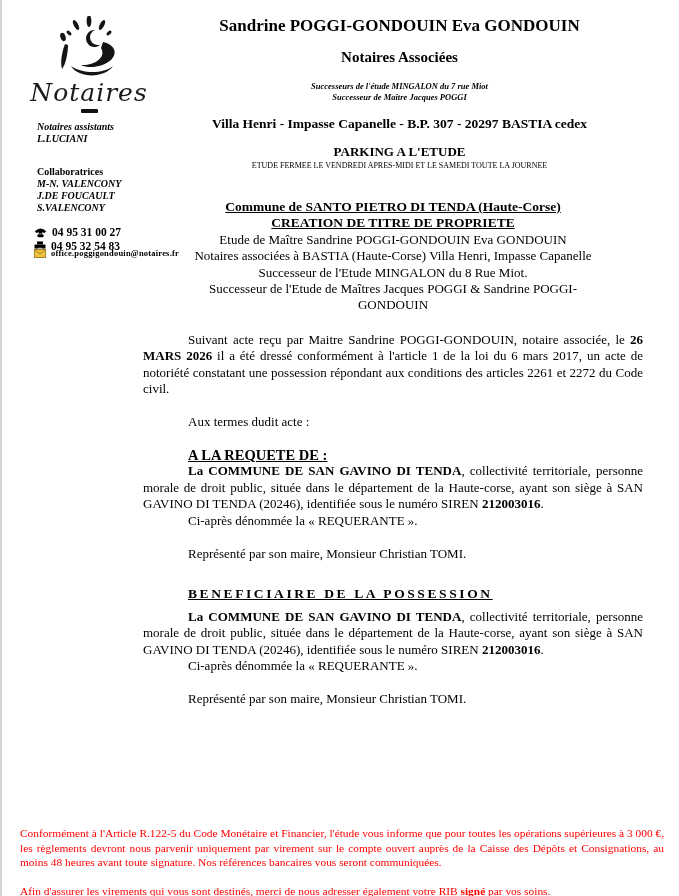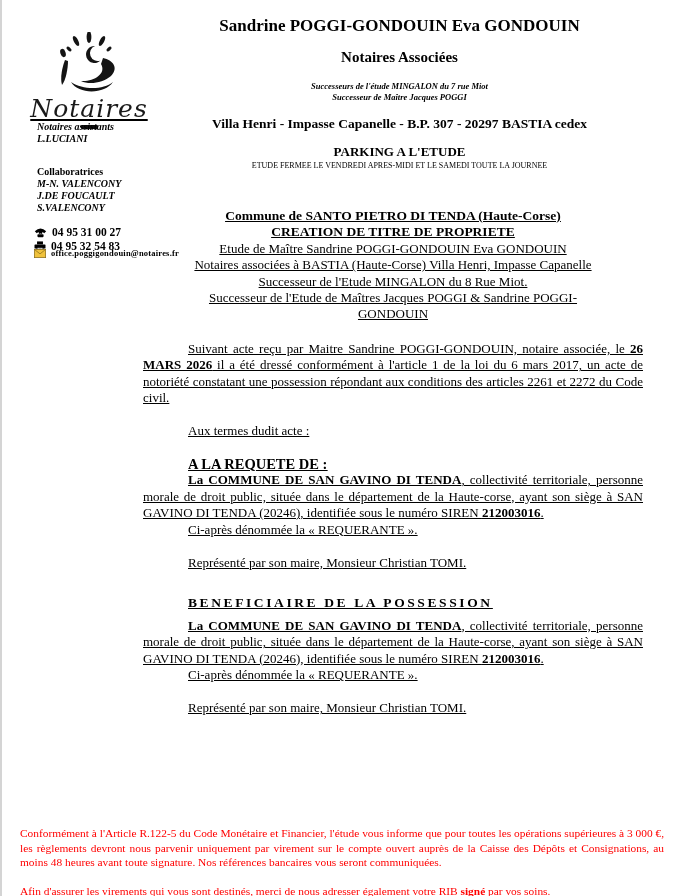--- a/index.html
+++ b/index.html
@@ -4,21 +4,21 @@
 <style>
   * { margin:0; padding:0; box-sizing:border-box; }
   html,body { background:#ffffff; }
   body { font-family:"Liberation Serif","DejaVu Serif",serif; color:#000; }
   .page {
     position:relative; width:679px; height:896px; background:#fff;
     border-left:2px solid #d4d4d4; overflow:hidden;
   }
 
   
-  .logo { position:absolute; left:26px; top:32px; width:122px; text-align:center;text-decoration:underline; }
+  .logo { position:absolute; left:26px; top:16px; width:122px; text-align:center; }
   .logo-marks { display:block; margin:0 auto; }
   .logo-word { font-family:"DejaVu Serif",serif; font-style:italic; font-weight:400;
                font-size:25px; letter-spacing:1px; color:#1a1a1a; line-height:1; margin-top:2px; }
   .logo-dash { width:17px; height:4px; background:#111; margin:4px auto 0 auto; border-radius:1px; }
 
   .sideblock { position:absolute; left:35px; font-size:10px; line-height:12px; }
   .side-label-i { font-weight:bold; font-style:italic; }
   .side-label-b { font-weight:bold; }
   .side-name { font-style:italic; font-weight:600; }
 
@@ -30,21 +30,21 @@
   
   .hdr { position:absolute; left:140px; top:16px; width:515px; text-align:center; }
   .hdr-title { font-size:17px; font-weight:bold; }
   .hdr-sub { font-size:15px; font-weight:bold; margin-top:13px; }
   .hdr-succ { margin-top:15px; font-size:8.5px; font-weight:bold; font-style:italic; line-height:11px; }
   .hdr-addr { margin-top:13px; font-size:13.5px; font-weight:bold; }
   .hdr-parking { margin-top:12px; font-size:13px; font-weight:bold; }
   .hdr-closed { margin-top:1px; font-size:8px; }
 
   
-  .doc { position:absolute; left:141px; top:208px; width:500px; font-size:13px; line-height:16.4px;text-decoration:underline; }
+  .doc { position:absolute; left:141px; top:199px; width:500px; font-size:13px; line-height:16.4px; }
   .doc-title { text-align:center; font-weight:bold; font-size:13.5px; text-decoration:underline; line-height:16.4px; }
   .doc-center { text-align:center; line-height:16.4px; }
   .para { text-align:justify; text-indent:45px; }
   .mt { margin-top:17px; }
   .indent { text-indent:45px; }
   .h-requete { margin-top:16px; margin-left:45px; font-size:14.5px; font-weight:bold; text-decoration:underline; }
   .h-benef { margin-top:24px; margin-left:45px; margin-bottom:6px; font-size:13.5px; font-weight:bold;
              text-decoration:underline; letter-spacing:2.6px; }
   .b { font-weight:bold; }
 

